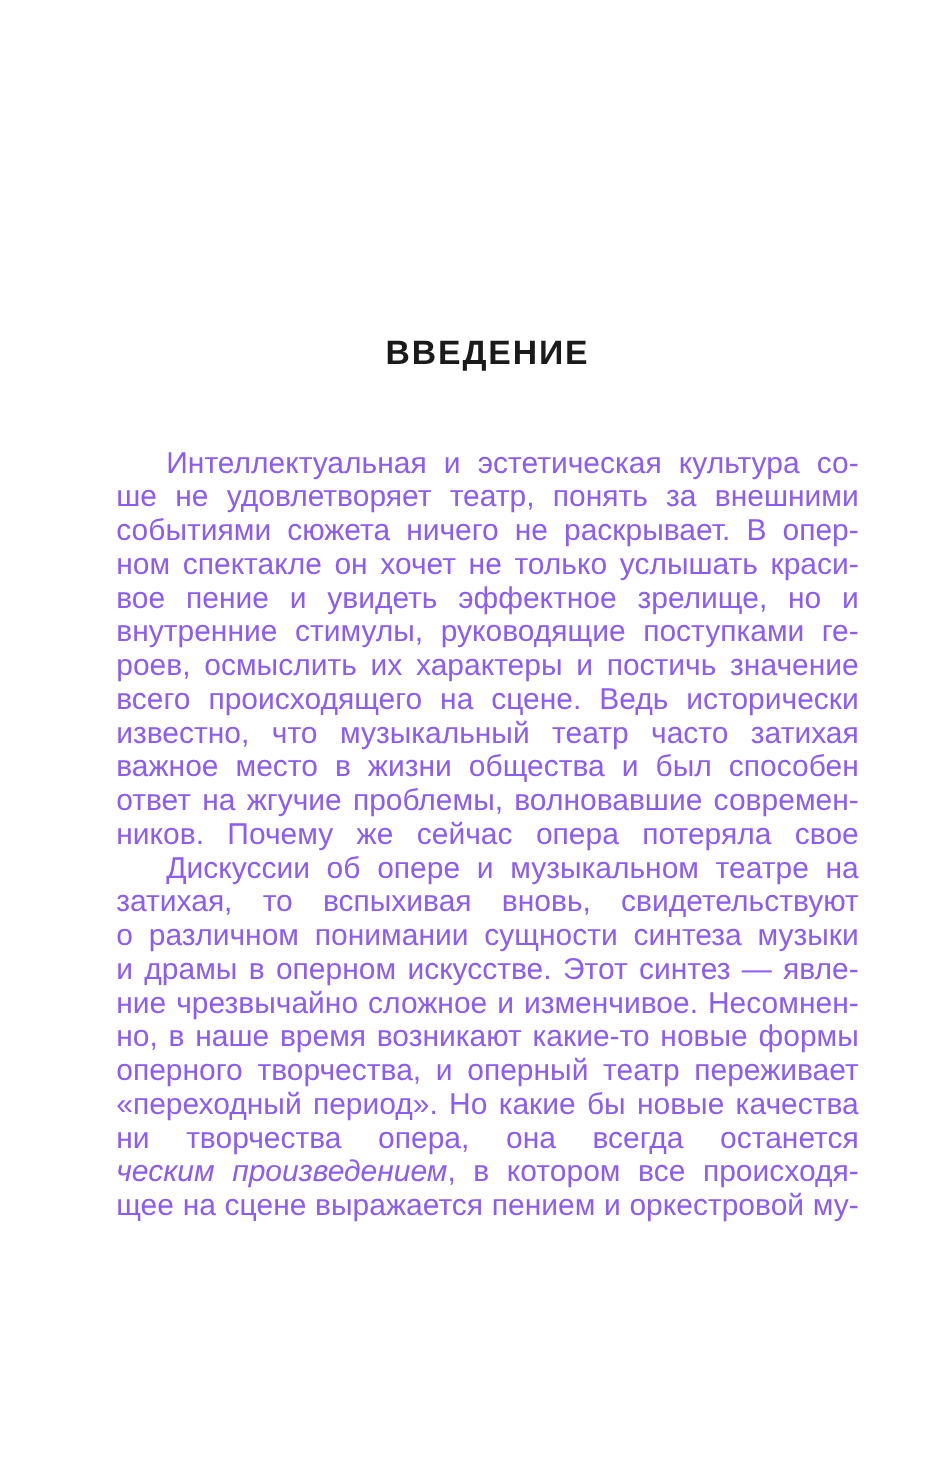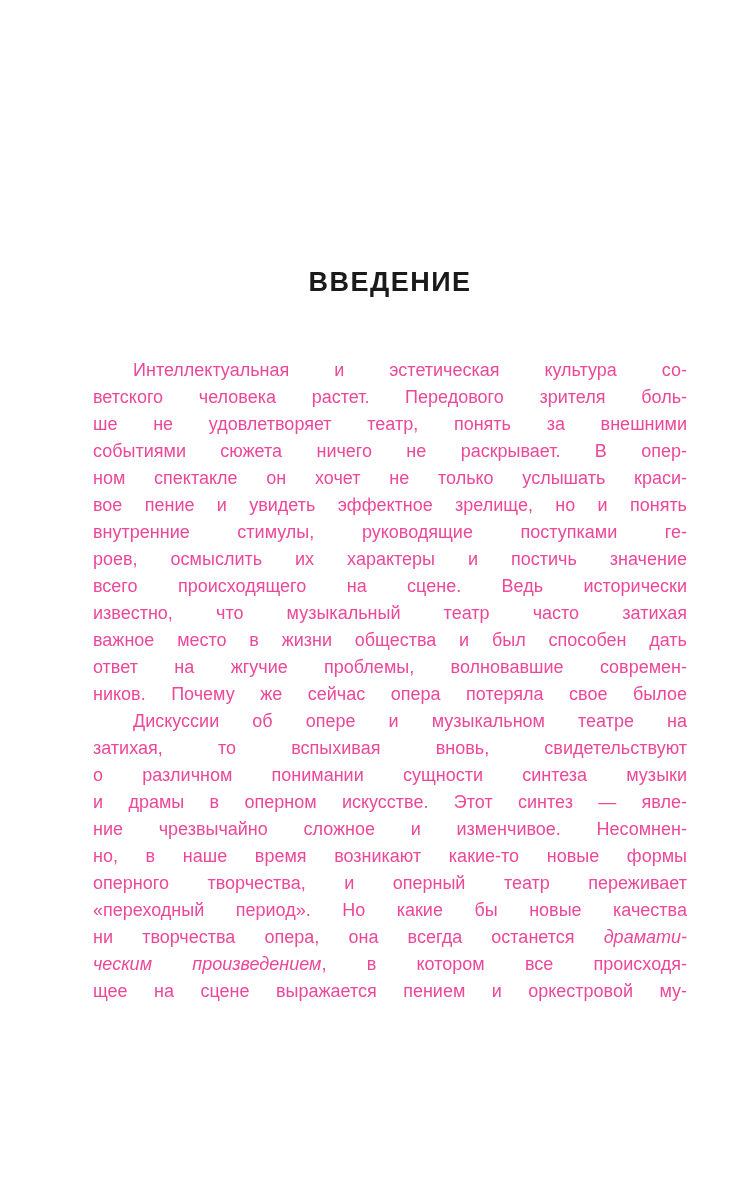--- a/index.html
+++ b/index.html
@@ -27,23 +27,23 @@
     font-weight: bold;
     letter-spacing: 1.5px;
     line-height: 32px;
     color: #1a1a1a;
   }
   .text-block {
     position: absolute;
     top: 357px;
     left: 81px;
     width: 594px;
-    font-size: 18px;
+    font-size: 24px;
     line-height: 27px;
-    color: #ec4899;
+    color: #8b5cf6;
   }
   .paragraph { margin: 0; }
   .line {
     height: 27px;
     overflow: hidden;
     text-align: justify;
     text-align-last: justify;
     white-space: normal;
   }
   .line.first {
@@ -67,21 +67,20 @@
 </style>
 </head>
 <body>
 
 <div class="page">
   <div class="heading">ВВЕДЕНИЕ</div>
 
   <div class="text-block">
       <div class="paragraph">
         <div class="line first"><span>Интеллектуальная и эстетическая культура со-</span></div>
-        <div class="line"><span>ветского человека растет. Передового зрителя боль-</span></div>
         <div class="line"><span>ше не удовлетворяет театр, понять за внешними</span></div>
         <div class="line"><span>событиями сюжета ничего не раскрывает. В опер-</span></div>
         <div class="line"><span>ном спектакле он хочет не только услышать краси-</span></div>
         <div class="line"><span>вое пение и увидеть эффектное зрелище, но и понять</span></div>
         <div class="line"><span>внутренние стимулы, руководящие поступками ге-</span></div>
         <div class="line"><span>роев, осмыслить их характеры и постичь значение</span></div>
         <div class="line"><span>всего происходящего на сцене. Ведь исторически</span></div>
         <div class="line"><span>известно, что музыкальный театр часто затихая</span></div>
         <div class="line"><span>важное место в жизни общества и был способен дать</span></div>
         <div class="line"><span>ответ на жгучие проблемы, волновавшие современ-</span></div>

